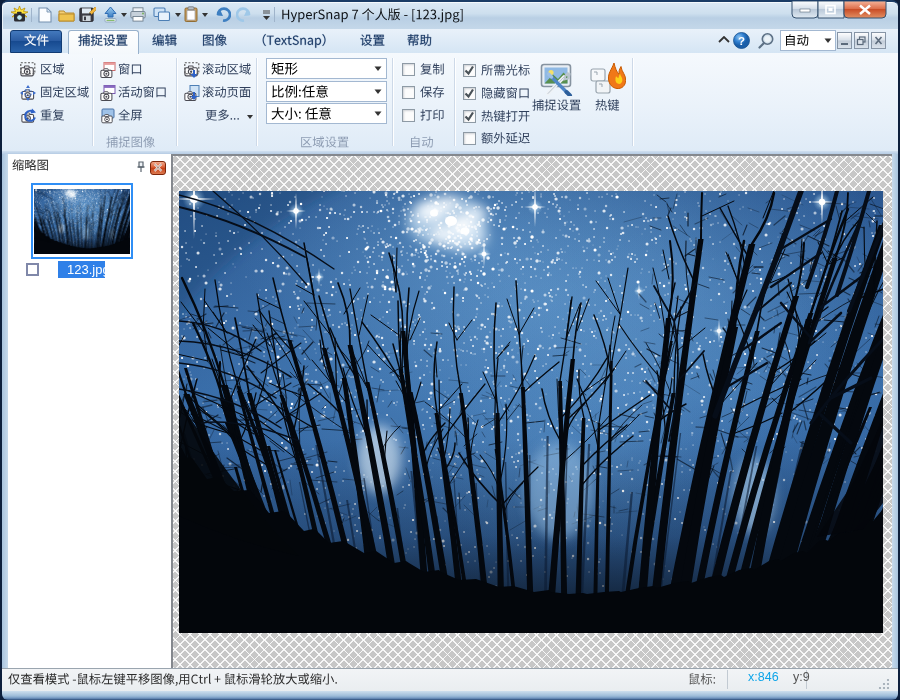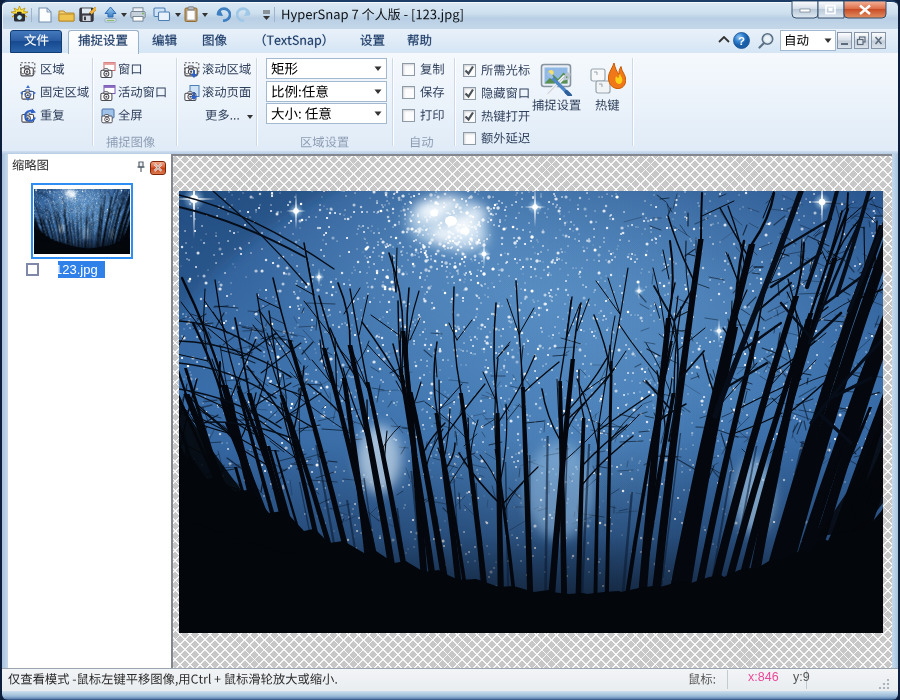--- a/index.html
+++ b/index.html
@@ -689,21 +689,21 @@
   </svg>
 <div class="abs" style="left:150px;top:161px;width:16px;height:14px;border-radius:3px;
  background:linear-gradient(180deg,#f2a88a 0%,#d95c33 45%,#c43f17 50%,#dd7a50 100%);border:1px solid #7e2508;box-sizing:border-box"></div>
 <svg class="abs" style="left:153px;top:162px;" width="10" height="11" viewBox="0 0 10 11">
     <path d="M1.5 2 L8.5 9 M8.5 2 L1.5 9" stroke="#fff" stroke-width="2.2"></path>
     <path d="M1.5 2 L8.5 9 M8.5 2 L1.5 9" stroke="#5c1f08" stroke-width="0.6"></path>
   </svg>
 <div class="abs" style="left:31px;top:183px;width:102px;height:76px;border:2px solid #2f8ef5;background:#fff;box-sizing:border-box"></div>
 <div class="abs" style="left:26px;top:263px;width:13px;height:13px;border:2px solid #8088a9;box-sizing:border-box;background:#fff"></div>
 <div class="abs" style="left:58px;top:261px;width:47px;height:17px;background:#2f80e8"></div>
-<div class="abs" style="left:55px;top:261px;width:34px;height:17px;color:#fff;font:13px 'Liberation Sans';text-align:right;line-height:17px">123.jpg</div>
+<div class="abs" style="left:67px;top:261px;width:34px;height:17px;color:#fff;font:13px 'Liberation Sans';text-align:right;line-height:17px">123.jpg</div>
 <svg style="position:absolute;left:8.0px;top:673.0px;overflow:visible" width="330" height="16">
     <g fill="#2b2b2b">
       <use href="#g20165" transform="translate(0.0,10.6) scale(0.01230,-0.01230)"></use>
       <use href="#g26597" transform="translate(12.3,10.6) scale(0.01230,-0.01230)"></use>
       <use href="#g30475" transform="translate(24.6,10.6) scale(0.01230,-0.01230)"></use>
       <use href="#g27169" transform="translate(36.9,10.6) scale(0.01230,-0.01230)"></use>
       <use href="#g24335" transform="translate(49.2,10.6) scale(0.01230,-0.01230)"></use>
       <use href="#g45" transform="translate(64.3,10.6) scale(0.01230,-0.01230)"></use>
       <use href="#g40736" transform="translate(68.5,10.6) scale(0.01230,-0.01230)"></use>
       <use href="#g26631" transform="translate(80.8,10.6) scale(0.01230,-0.01230)"></use>
@@ -733,21 +733,21 @@
     </g>
   </svg>
 <svg style="position:absolute;left:688.0px;top:673.0px;overflow:visible" width="28" height="16">
     <g fill="#555">
       <use href="#g40736" transform="translate(0.0,10.6) scale(0.01230,-0.01230)"></use>
       <use href="#g26631" transform="translate(12.3,10.6) scale(0.01230,-0.01230)"></use>
       <use href="#g58" transform="translate(24.6,10.6) scale(0.01230,-0.01230)"></use>
     </g>
   </svg>
 <div class="abs" style="left:727px;top:670px;width:1px;height:19px;background:#c2cad2"></div>
-<div class="abs" style="left:748px;top:670px;color:#ec4899;font:12.5px 'Liberation Sans'">x:846</div>
+<div class="abs" style="left:748px;top:670px;color:#0ea5e9;font:12.5px 'Liberation Sans'">x:846</div>
 <div class="abs" style="left:806px;top:670px;width:1px;height:19px;background:#c2cad2"></div>
 <div class="abs" style="left:793px;top:670px;color:#555;font:12.5px 'Liberation Sans'">y:9</div>
 <svg class="abs" style="left:878px;top:678px;" width="12" height="12" viewBox="0 0 12 12">
     <g fill="#9aa5af">
       <circle cx="10" cy="2" r="1.1"></circle>
       <circle cx="6" cy="6" r="1.1"></circle>
       <circle cx="10" cy="6" r="1.1"></circle>
       <circle cx="2" cy="10" r="1.1"></circle>
       <circle cx="6" cy="10" r="1.1"></circle>
       <circle cx="10" cy="10" r="1.1"></circle>

